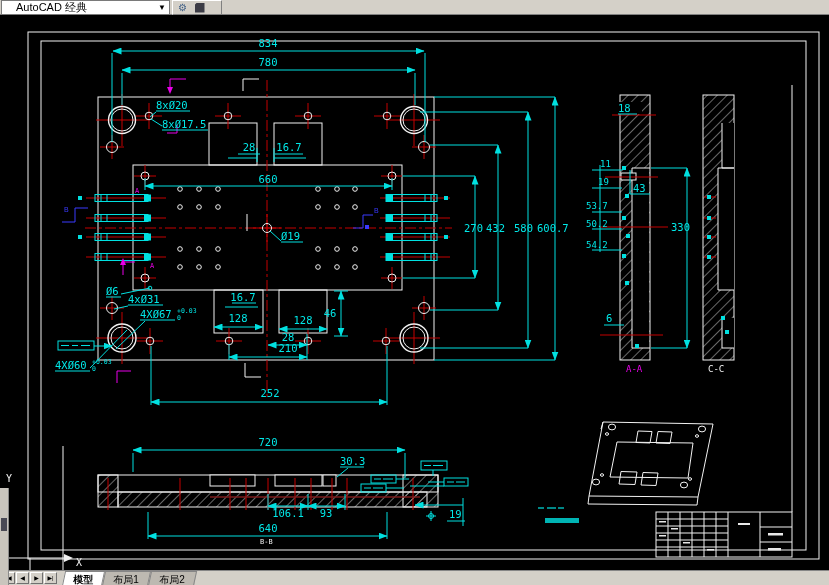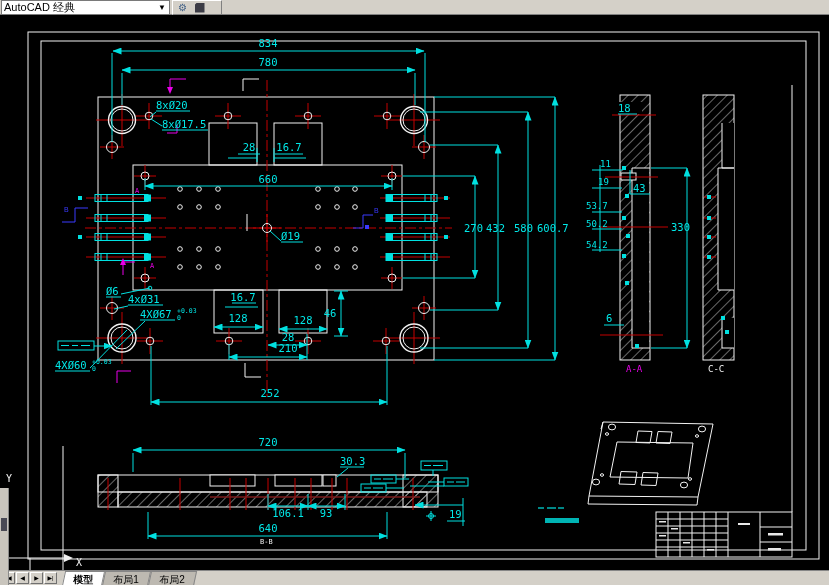--- a/index.html
+++ b/index.html
@@ -3,21 +3,21 @@
 <meta charset="utf-8">
 <style>
   html,body{margin:0;padding:0;background:#222;}
   .screen{position:relative;width:829px;height:585px;overflow:hidden;background:#000;
           font-family:"Liberation Sans","DejaVu Sans",sans-serif;}
   
   .toolbar{position:absolute;left:0;top:0;width:829px;height:14px;background:#d4d0c8;
            border-bottom:1px solid #808080;z-index:5;display:flex;align-items:center;}
   .combo{position:absolute;left:1px;top:0px;width:167px;height:13px;background:#fff;
          border:1px solid #7a7a7a;display:flex;align-items:center;justify-content:space-between;}
-  .combo-text{font-size:11px;line-height:11px;color:#000;padding-left:2px;white-space:nowrap;}
+  .combo-text{font-size:11px;line-height:11px;color:#000;padding-left:14px;white-space:nowrap;}
   .combo-arrow{font-size:8px;color:#000;padding-right:3px;}
   .tb-panel{position:absolute;left:172px;top:0px;width:46px;height:13px;background:#d4d0c8;
             border:1px solid #fff;border-right-color:#808080;border-bottom-color:#808080;
             display:flex;align-items:center;gap:2px;padding-left:2px;}
   .tbtn{width:15px;height:11px;padding:0;margin:0;border:1px solid #d4d0c8;background:#d4d0c8;
         display:flex;align-items:center;justify-content:center;cursor:pointer;}
   .gear{font-size:10px;line-height:10px;color:#3f5f86;}
   .blob-icon{display:block;width:10px;height:10px;background:#3c3c46;
              clip-path:polygon(25% 0,100% 0,100% 100%,0 100%,0 25%);}
   

